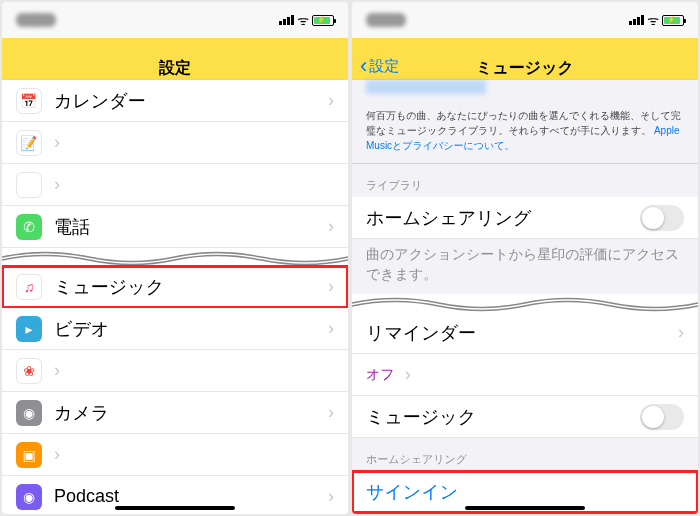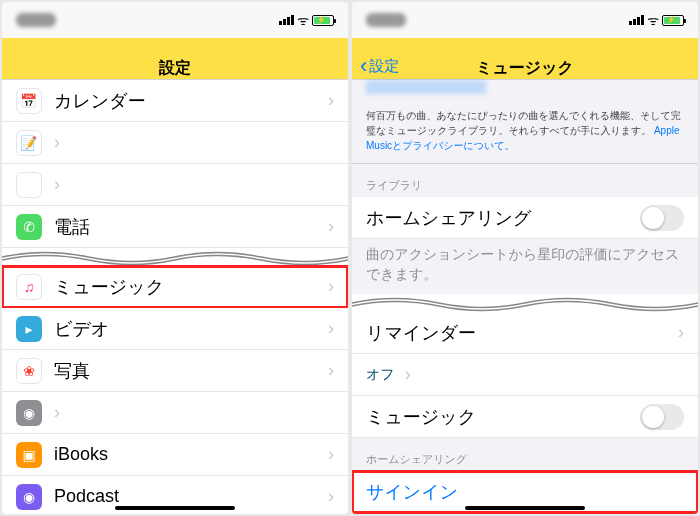--- a/index.html
+++ b/index.html
@@ -16,21 +16,21 @@
 .battery::after { content: ""; position: absolute; right: -3px; top: 3px; width: 2px; height: 4px; background: #000; border-radius: 0 1px 1px 0; }
 .battery-fill { width: 16px; height: 7px; background: #4cd964; margin: 1px; border-radius: 1px; display:flex;align-items:center;justify-content:center;font-size:7px;color:#fff; }
 .header { height: 42px; display: flex; align-items: flex-end; justify-content: center; position: relative; background: #fde047; border-bottom: 1px solid #d1d1d6; }
 .header-title { font-size: 16px; font-weight: 600; }
 .back-btn { position: absolute; left: 8px; display: flex; align-items: center; color: #007aff; font-size: 15px; }
 .back-arrow { font-size: 22px; margin-right: 2px; }
 .row { height: 42px; background: #fff; display: flex; align-items: center; padding: 0 14px; border-bottom: 1px solid #e5e5ea; position: relative; }
 .row-icon { width: 26px; height: 26px; border-radius: 6px; margin-right: 12px; display: flex; align-items: center; justify-content: center; font-size: 14px; color: #fff; flex-shrink: 0; }
 .row-label { font-size: 18px; color: #000; flex: 1; }
 .chevron { color: #c7c7cc; font-size: 18px; }
-.row-value { color: #0c4a6e; font-size: 14px; margin-right: 10px; }
+.row-value { color: #a21caf; font-size: 14px; margin-right: 10px; }
 .toggle { width: 44px; height: 26px; background: #e9e9eb; border-radius: 13px; position: relative; }
 .toggle-knob { width: 22px; height: 22px; background: #fff; border-radius: 50%; position: absolute; top: 2px; left: 2px; box-shadow: 0 1px 3px rgba(0,0,0,0.3); }
 .section-hdr { font-size: 11px; color: #8e8e93; padding: 14px 14px 4px; }
 .footer-txt { font-size: 14px; color: #8e8e93; padding: 6px 14px 10px; line-height: 1.4; }
 .info-box { padding: 10px 14px; font-size: 10px; color: #444; line-height: 1.5; border-bottom: 1px solid #d1d1d6; }
 .link { color: #007aff; }
 .link-blur { color: #007aff; filter: blur(2px); height: 14px; width: 120px; background: rgba(0,122,255,0.2); margin: 0 14px 4px; }
 .highlight { outline: 3px solid #ff2020; outline-offset: -2px; }
 .torn { height: 18px; position: relative; background: #fff; }
 .torn svg { position: absolute; width: 100%; height: 100%; }
@@ -91,30 +91,29 @@
     <span class="row-label">ミュージック</span>
     <span class="chevron">›</span>
   </div>
       <div class="row ">
     <div class="row-icon" style="background:#34aadc;color:#fff">▸</div>
     <span class="row-label">ビデオ</span>
     <span class="chevron">›</span>
   </div>
       <div class="row ">
     <div class="row-icon" style="background:#ffffff;border:1px solid #e5e5ea;color:#ff3b30">❀</div>
-    <span class="row-label">写真</span>
     <span class="chevron">›</span>
   </div>
       <div class="row ">
     <div class="row-icon" style="background:#8e8e93;color:#fff">◉</div>
+    <span class="row-label">カメラ</span>
     <span class="chevron">›</span>
   </div>
       <div class="row ">
     <div class="row-icon" style="background:#ff9500;color:#fff">▣</div>
-    <span class="row-label">iBooks</span>
     <span class="chevron">›</span>
   </div>
       <div class="row ">
     <div class="row-icon" style="background:#7a5cf0;color:#fff">◉</div>
     <span class="row-label">Podcast</span>
     <span class="chevron">›</span>
   </div>
     </div>
 
   <div class="home-ind"></div>

